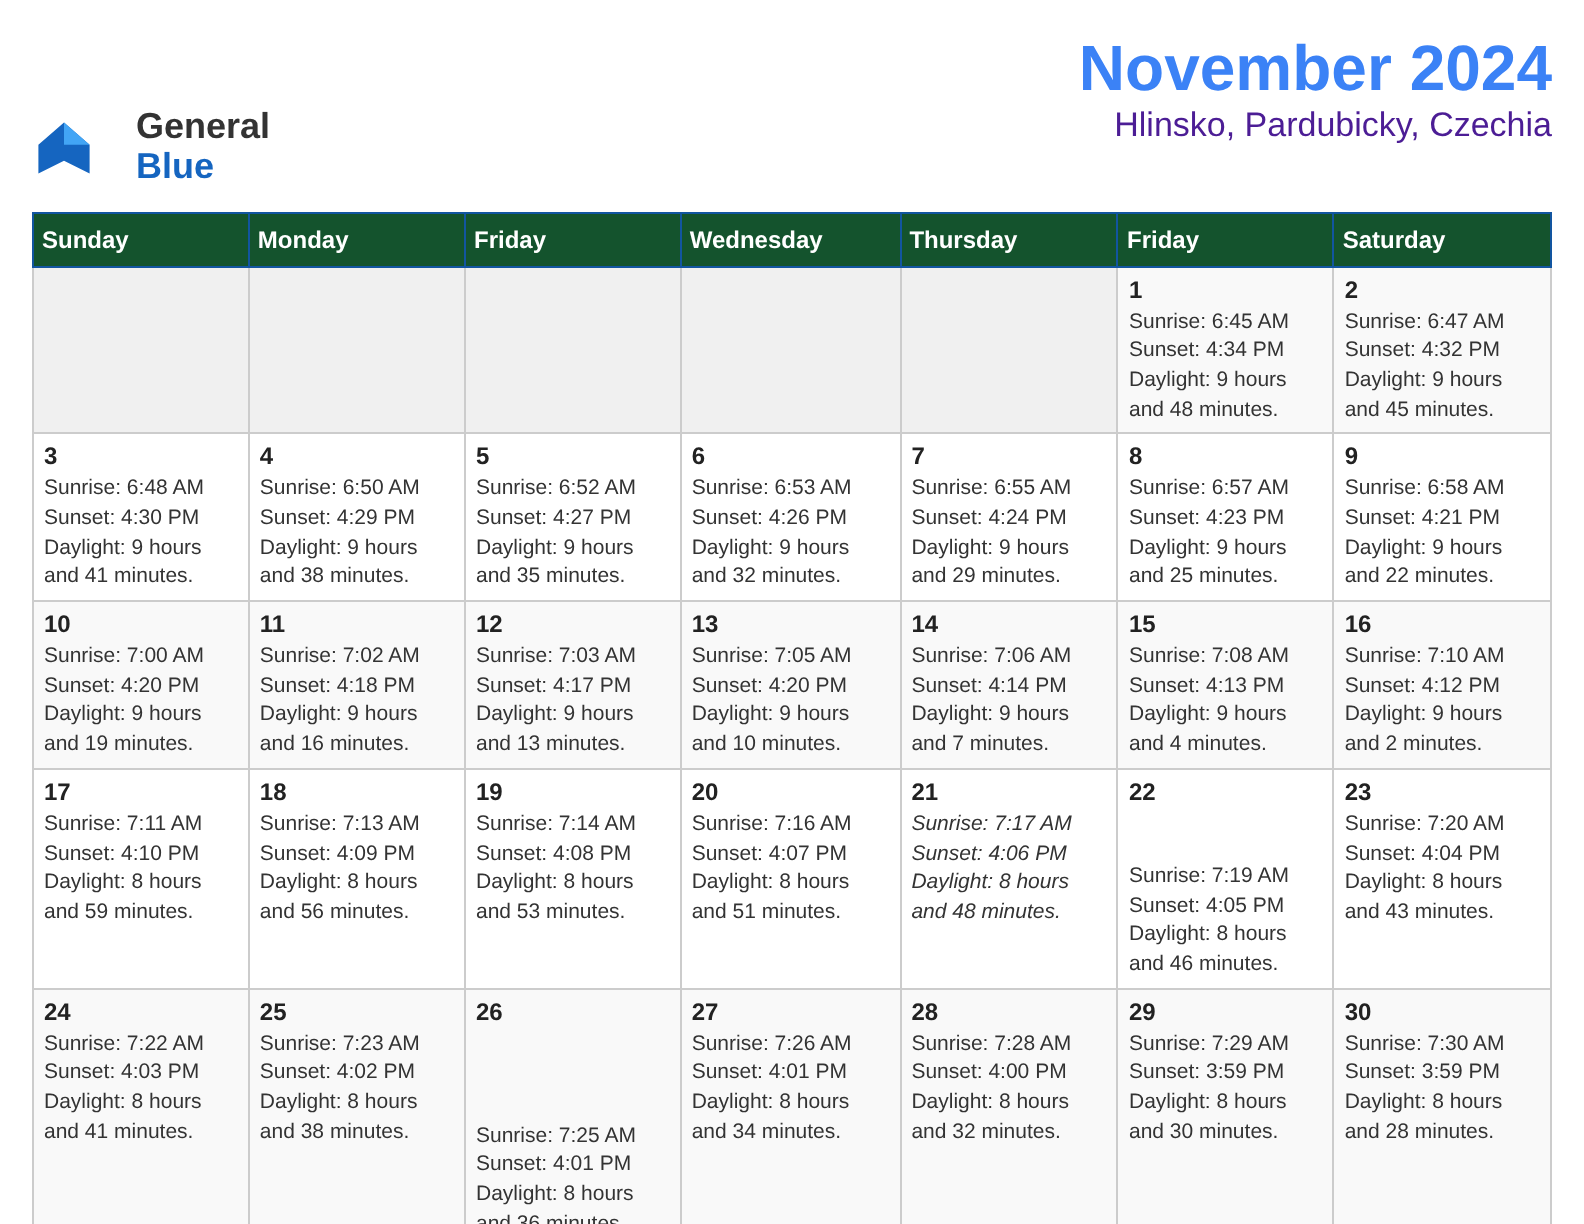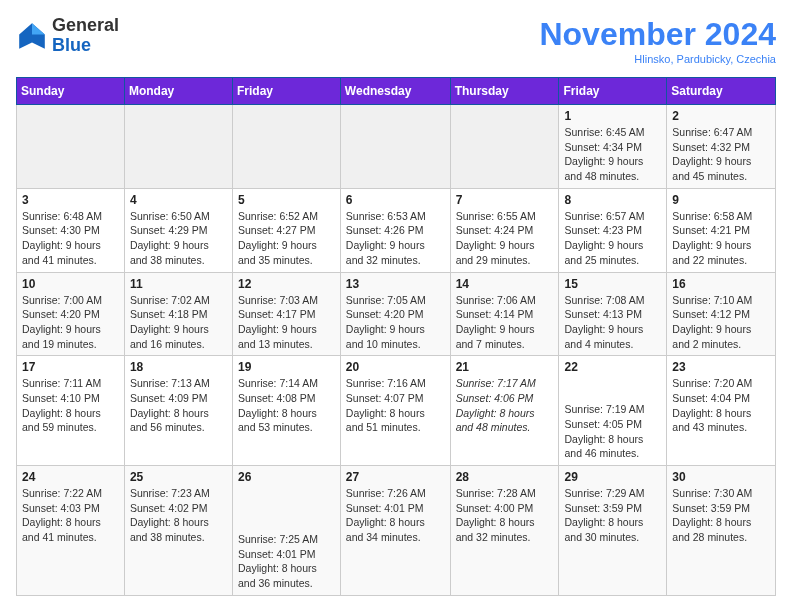--- a/index.html
+++ b/index.html
@@ -12,21 +12,22 @@
     }
     .header {
       display: flex;
       justify-content: space-between;
       align-items: flex-start;
       margin-bottom: 12px;
     }
     .logo {
       display: flex;
       align-items: center;
-      gap: 4px;
+      gap: 20px;
+      margin-top: 38px;
     }
     .logo-text {
       font-size: 18px;
       font-weight: bold;
       line-height: 1.1;
     }
     .logo-general { color: #333; }
     .logo-blue { color: #1565c0; }
     .logo-icon {
       width: 32px;
@@ -34,30 +35,30 @@
     }
     .title-block {
       text-align: right;
     }
     .month-title {
       font-size: 32px;
       font-weight: bold;
       color: #3b82f6;
     }
     .location {
-      font-size: 11px;
-      color: #3b82f6;
+      font-size: 17px;
+      color: #4c1d95;
     }
     .calendar {
       width: 100%;
       border-collapse: collapse;
       font-size: 11px;
     }
     .calendar thead th {
-      background: #6d28d9;
+      background: #14532d;
       color: #fff;
       padding: 6px 4px;
       text-align: left;
       font-size: 12px;
       font-weight: bold;
       border: 1px solid #1255a0;
     }
     .calendar tbody td {
       border: 1px solid #ccc;
       padding: 4px 5px;

